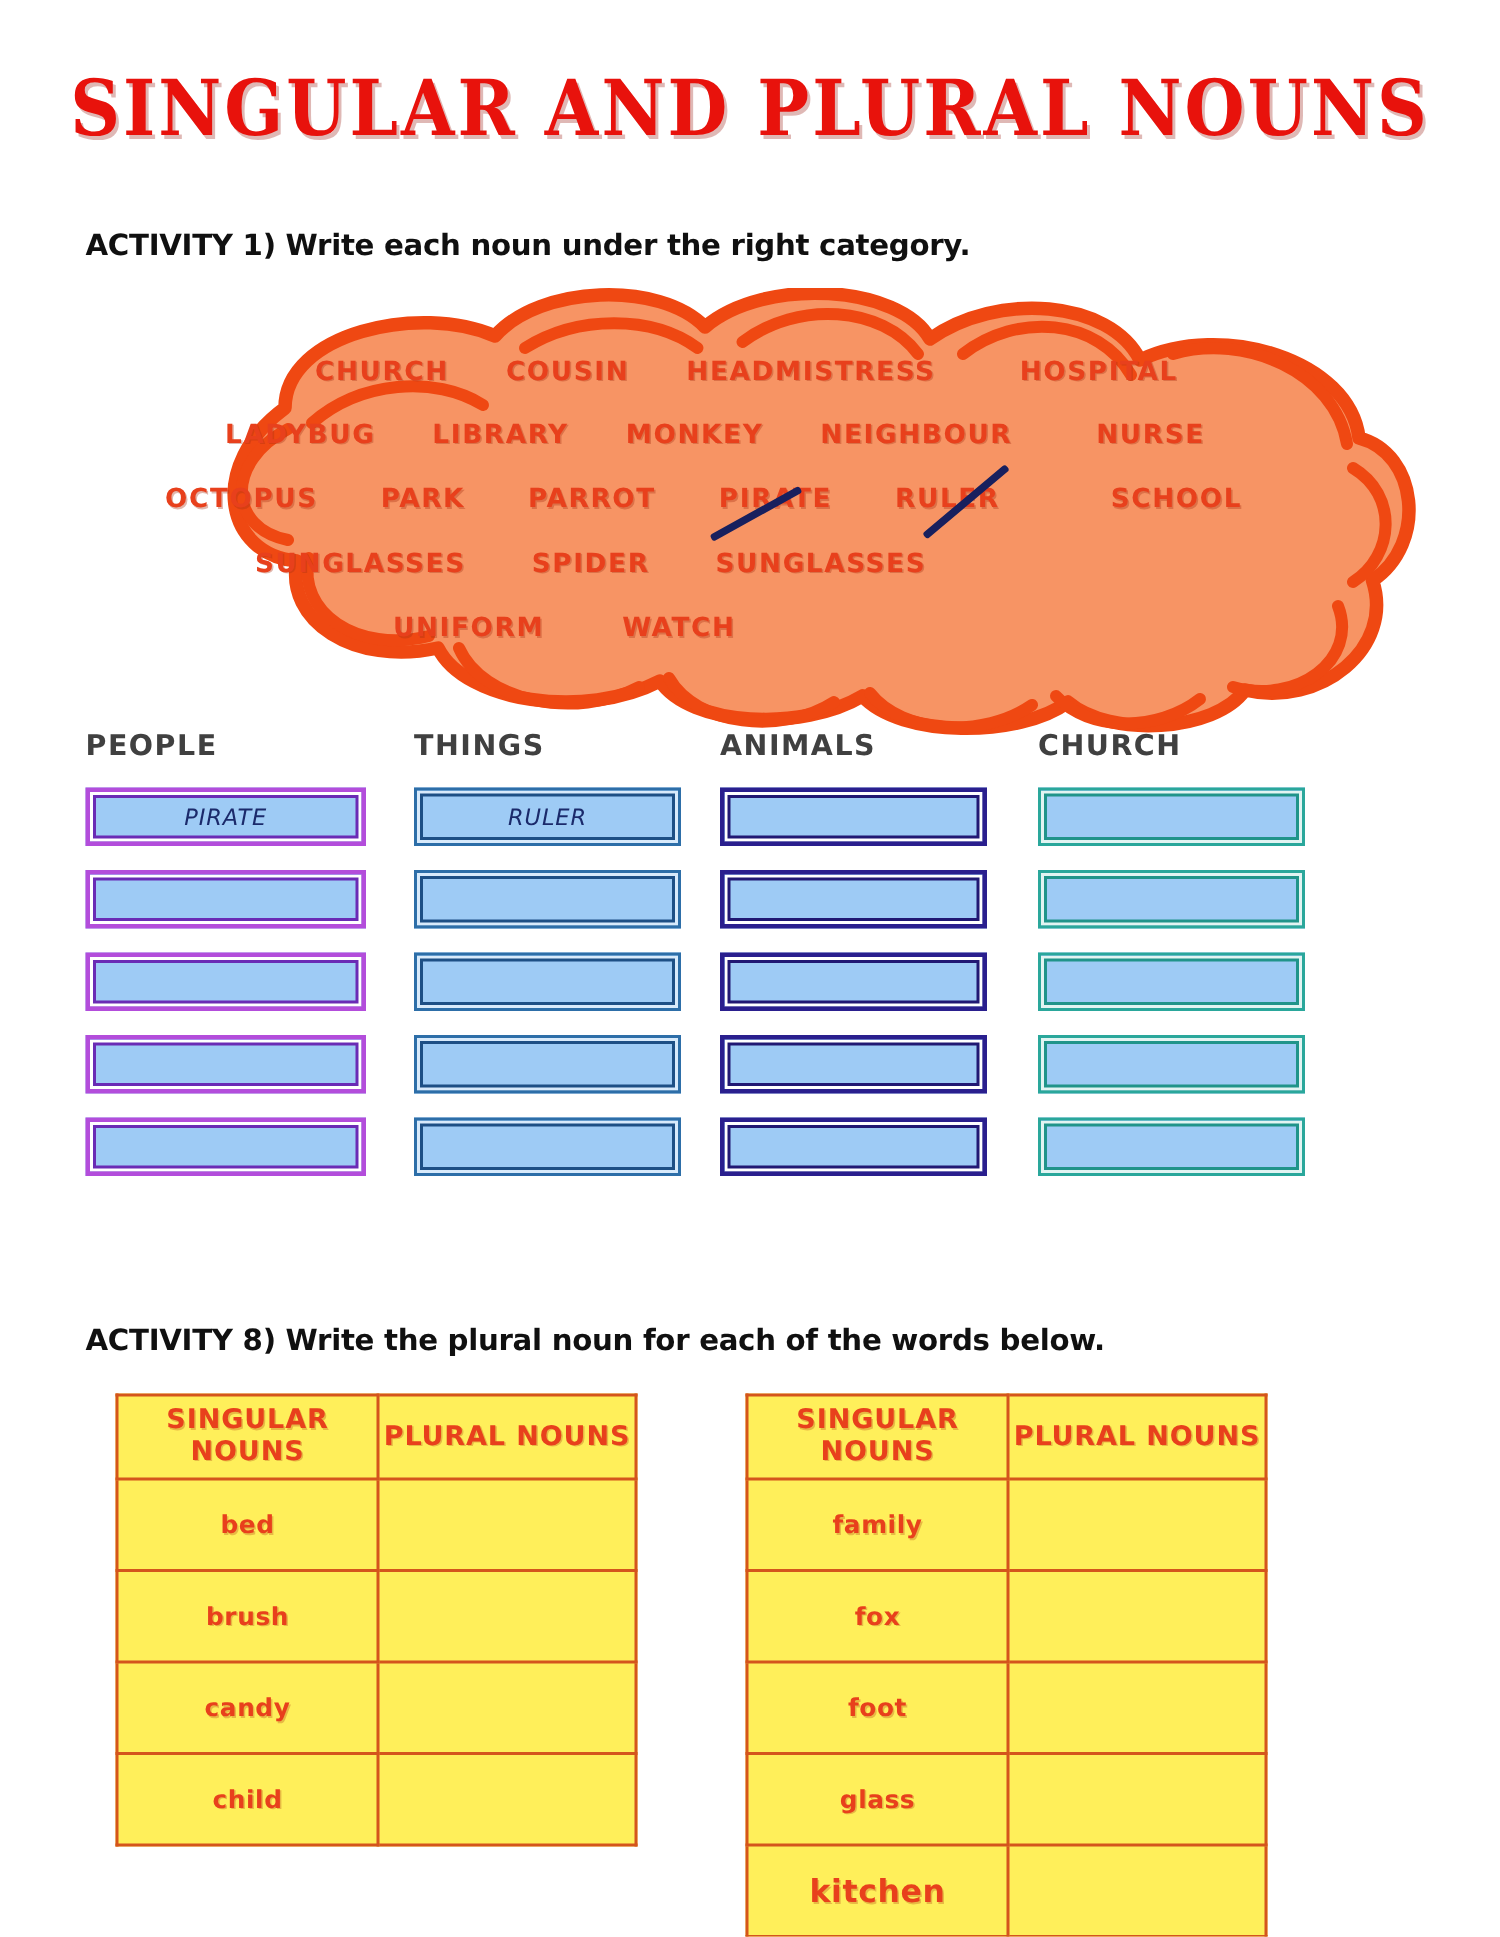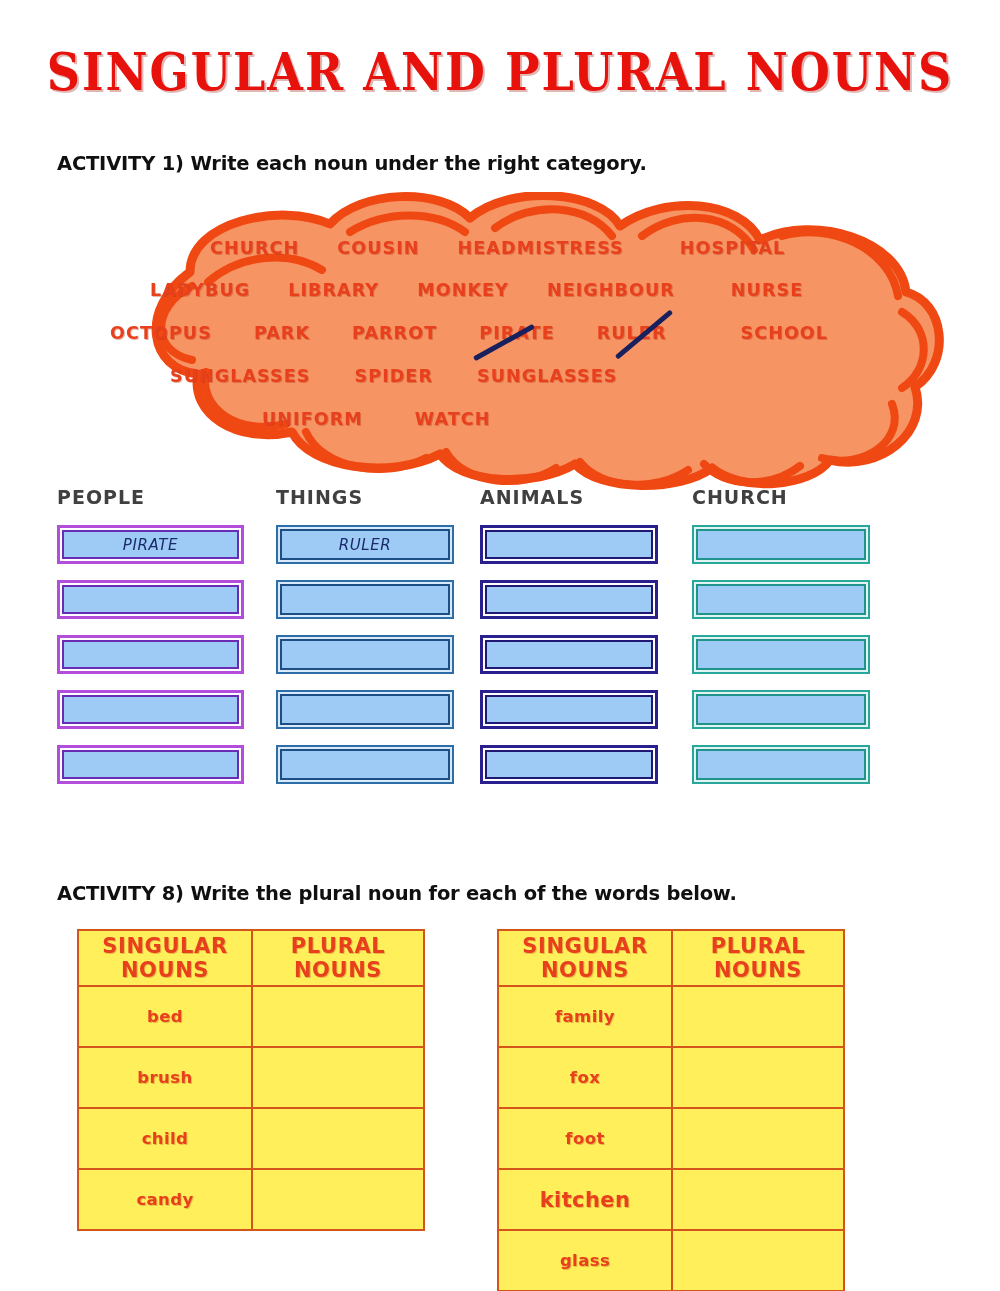--- a/index.html
+++ b/index.html
@@ -190,21 +190,21 @@
     font-family: "DejaVu Sans", sans-serif;
     font-weight: bold;
     color: #e8401c;
     text-shadow: 1px 1px 0 rgba(175,60,20,0.30);
   }
   .plural-table .col-singular { width: 170px; }
   .plural-table .col-plural   { width: 168px; }
 
   .plural-table tr.head-row td {
     height: 52px;
-    font-size: 21px;
+    font-size: 18px;
     letter-spacing: 0.6px;
     line-height: 1.15;
   }
   .plural-table tr.data-row td {
     height: 57px;
     font-size: 16.5px;
     letter-spacing: 0.4px;
   }
   .plural-table tr.data-row.big-row td {
     font-size: 21px;
@@ -377,25 +377,25 @@
     </tr>
     <tr class="data-row">
       <td class="col-singular">bed</td>
       <td class="col-plural answer-cell"></td>
     </tr>
     <tr class="data-row">
       <td class="col-singular">brush</td>
       <td class="col-plural answer-cell"></td>
     </tr>
     <tr class="data-row">
+      <td class="col-singular">candy</td>
+      <td class="col-plural answer-cell"></td>
+    </tr>
+    <tr class="data-row">
       <td class="col-singular">child</td>
-      <td class="col-plural answer-cell"></td>
-    </tr>
-    <tr class="data-row">
-      <td class="col-singular">candy</td>
       <td class="col-plural answer-cell"></td>
     </tr>
   </tbody>
 </table>
 
 <table class="plural-table" id="plural-table-right">
   <tbody>
     <tr class="head-row">
       <td class="col-singular">SINGULAR NOUNS</td>
       <td class="col-plural">PLURAL NOUNS</td>
@@ -405,22 +405,22 @@
       <td class="col-plural answer-cell"></td>
     </tr>
     <tr class="data-row">
       <td class="col-singular">fox</td>
       <td class="col-plural answer-cell"></td>
     </tr>
     <tr class="data-row">
       <td class="col-singular">foot</td>
       <td class="col-plural answer-cell"></td>
     </tr>
+    <tr class="data-row">
+      <td class="col-singular">glass</td>
+      <td class="col-plural answer-cell"></td>
+    </tr>
     <tr class="data-row big-row">
       <td class="col-singular">kitchen</td>
       <td class="col-plural answer-cell"></td>
     </tr>
-    <tr class="data-row">
-      <td class="col-singular">glass</td>
-      <td class="col-plural answer-cell"></td>
-    </tr>
   </tbody>
 </table>
 
 </body></html>

